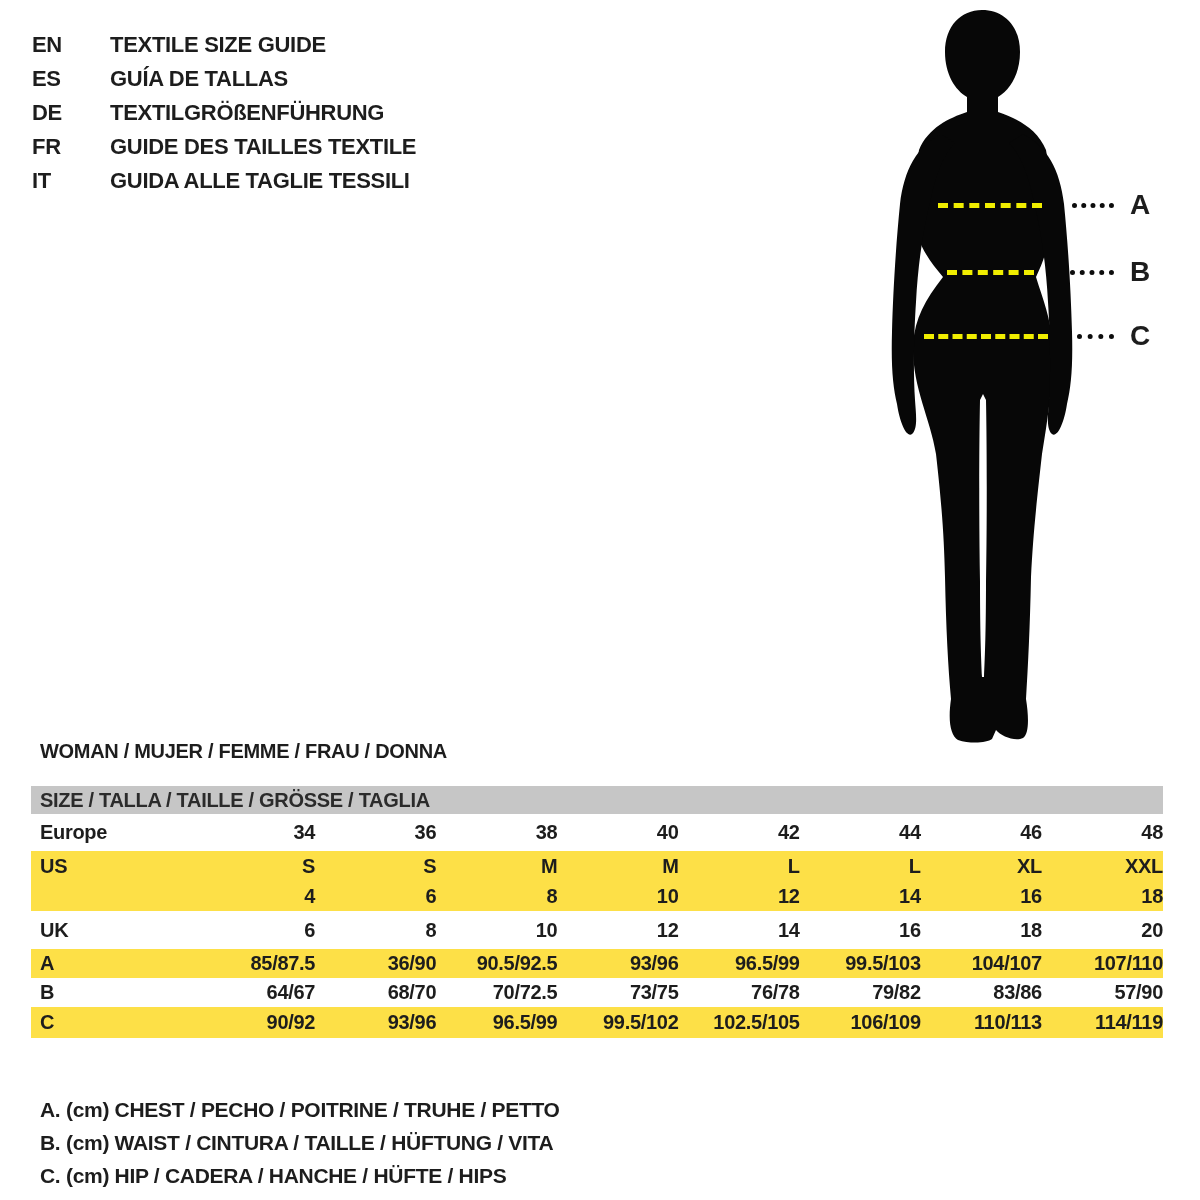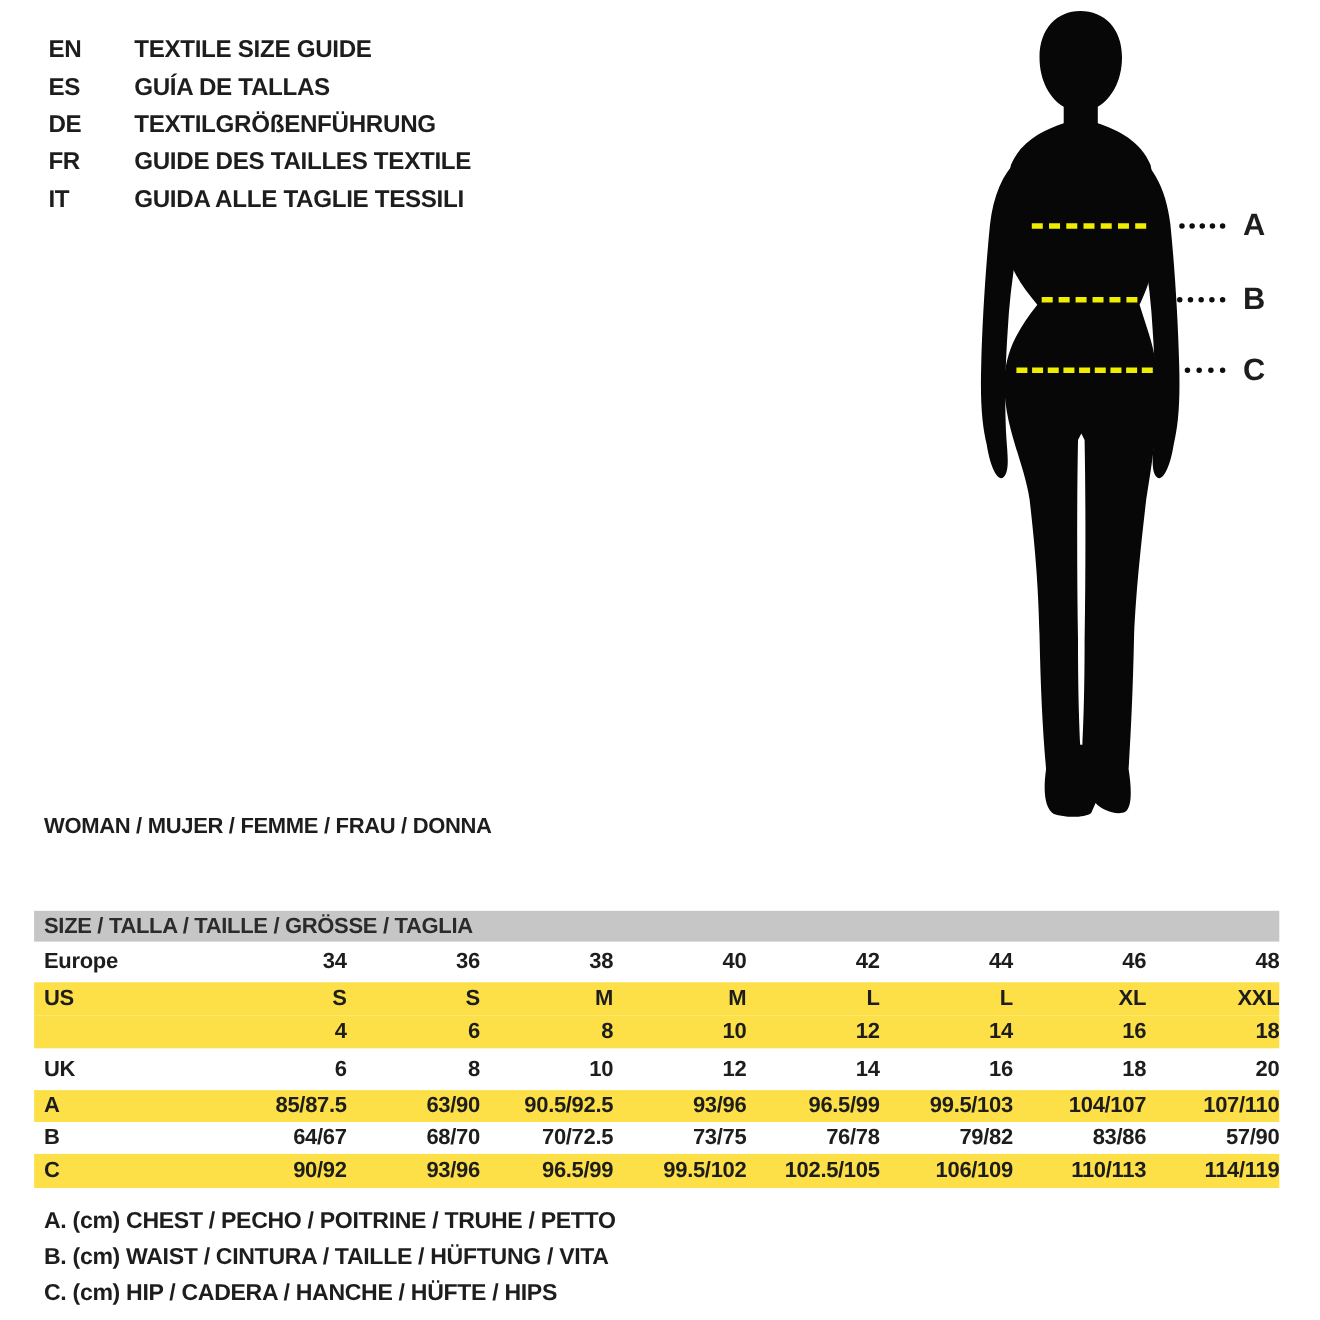--- a/index.html
+++ b/index.html
@@ -2,21 +2,21 @@
 <html><head>
 <meta charset="utf-8">
 <style>
   html,body{margin:0;padding:0;background:#fff;}
   .canvas{
     position:relative;width:1200px;height:1200px;background:#ffffff;overflow:hidden;
     font-family:"Liberation Sans",sans-serif;font-weight:bold;color:#1d1d1d;
     letter-spacing:-0.3px;
   }
   
-  .lang-block{position:absolute;left:44px;top:28px;}
+  .lang-block{position:absolute;left:32px;top:28px;}
   .lang-row{display:flex;height:34px;align-items:center;font-size:22px;}
   .lang-code{width:78px;}
   .lang-label{white-space:nowrap;}
   
   .figure-svg{position:absolute;left:855px;top:2px;width:260px;height:743px;}
   .figure-svg path{fill:#070707;}
   .figure-svg .gap{fill:#ffffff;}
   
   .dash-yellow{position:absolute;height:0;border-top:5px dashed #f0ed00;}
   .dash-black{position:absolute;height:0;border-top:5px dotted #0d0d0d;}
@@ -24,21 +24,21 @@
   #yB{left:947px;top:270px;width:87px;}
   #yC{left:924px;top:334px;width:124px;}
   #dA{left:1072px;top:203px;width:42px;}
   #dB{left:1070px;top:270px;width:44px;}
   #dC{left:1077px;top:334px;width:37px;}
   .marker{position:absolute;left:1126px;width:28px;text-align:center;font-size:28px;line-height:32px;}
   #mA{top:189px;} #mB{top:256px;} #mC{top:320px;}
   
   .section-title{position:absolute;left:40px;top:740px;font-size:20px;white-space:nowrap;}
   
-  .size-table{position:absolute;left:31px;top:786px;width:1132px;font-size:20px;margin-top:42px;}
+  .size-table{position:absolute;left:31px;top:786px;width:1132px;font-size:20px;}
   .t-header{height:28px;line-height:28px;background:#c6c6c6;padding-left:9px;color:#2b2b2b;}
   .t-row{display:flex;align-items:center;}
   .t-row.shade{background:#fde047;}
   .rl{width:163px;padding-left:9px;box-sizing:border-box;}
   .rc{flex:1;text-align:right;white-space:nowrap;}
   
   .legend{position:absolute;left:40px;top:1093px;}
   .legend-line{height:33px;line-height:33px;font-size:21px;white-space:nowrap;}
 </style>
 </head>
@@ -161,21 +161,21 @@
       <span class="rc">12</span>
       <span class="rc">14</span>
       <span class="rc">16</span>
       <span class="rc">18</span>
       <span class="rc">20</span>
     </div>
 
     <div class="t-row shade" style="height:29px">
       <span class="rl">A</span>
       <span class="rc">85/87.5</span>
-      <span class="rc">63/90</span>
+      <span class="rc">36/90</span>
       <span class="rc">90.5/92.5</span>
       <span class="rc">93/96</span>
       <span class="rc">96.5/99</span>
       <span class="rc">99.5/103</span>
       <span class="rc">104/107</span>
       <span class="rc">107/110</span>
     </div>
 
     <div class="t-row" style="height:29px">
       <span class="rl">B</span>

